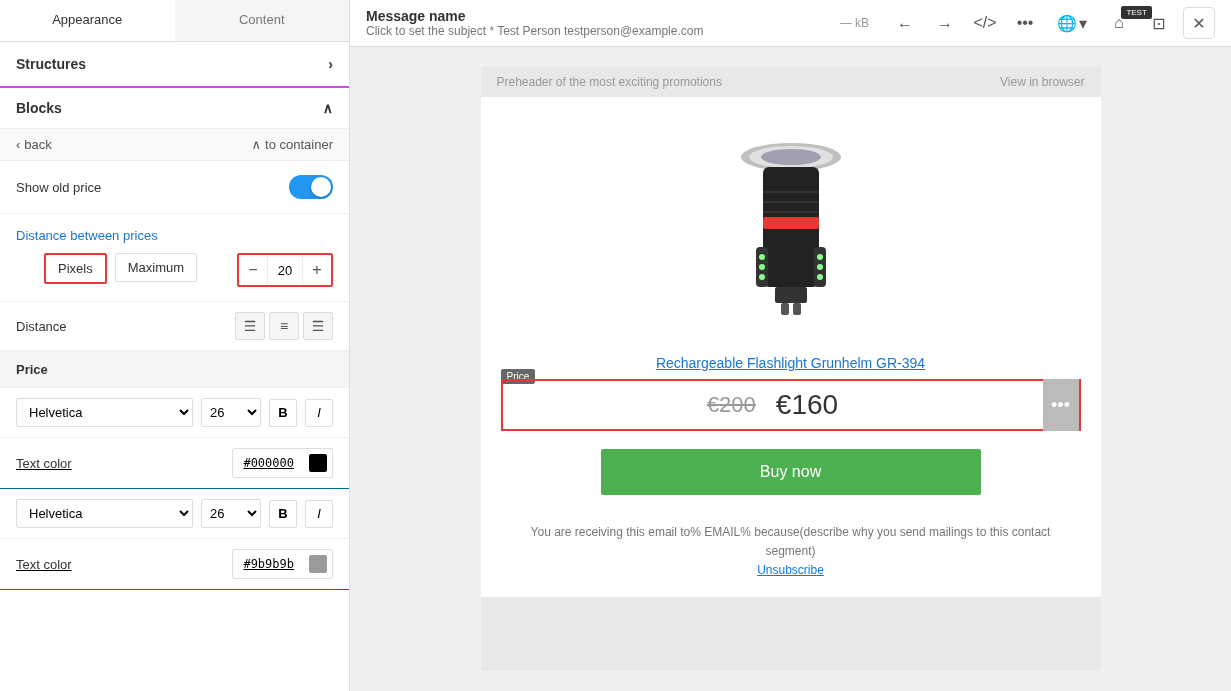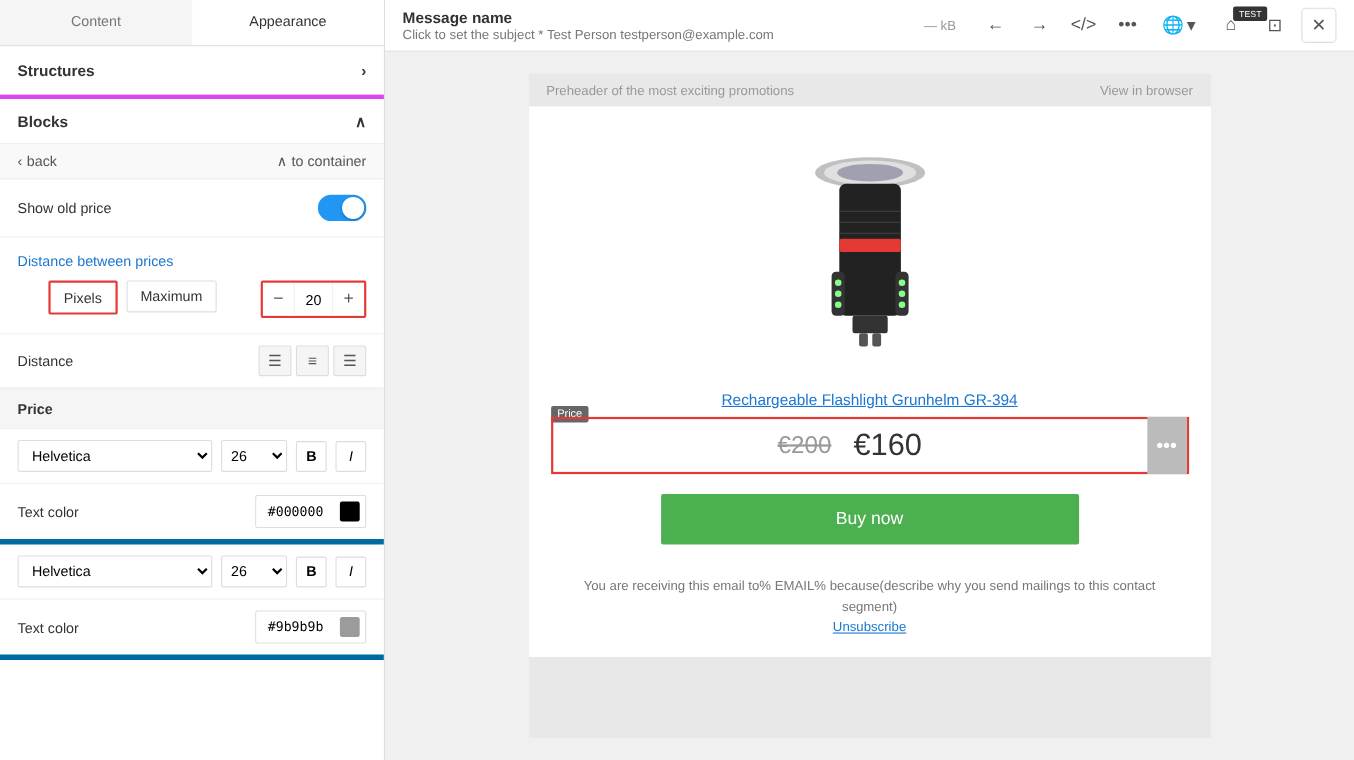--- a/index.html
+++ b/index.html
@@ -42,21 +42,21 @@
       background: #f5f5f5;
       color: #777;
     }
 
     
     .section-header {
       display: flex;
       align-items: center;
       justify-content: space-between;
       padding: 14px 16px;
-      border-bottom: 4px solid #d946ef;
+      border-bottom: 2px solid #d946ef;
       cursor: pointer;
       text-align: right;
     }
     .section-header span {
       font-weight: 600;
       font-size: 14px;
       color: #333;
     }
     .chevron-right {
       font-size: 16px;
@@ -286,21 +286,22 @@
       border-radius: 2px;
       display: flex;
       align-items: center;
       justify-content: center;
     }
     .color-row {
       display: flex;
       align-items: center;
       justify-content: space-between;
       padding: 10px 16px;
-      border-bottom: 5px solid #0369a1;
+      border-bottom: 1px solid #0369a1;
+      text-decoration: underline;
     }
     .color-label {
       font-size: 13px;
       color: #333;
     }
     .color-box {
       display: flex;
       align-items: center;
       border: 1px solid #ddd;
       border-radius: 2px;
@@ -543,22 +544,22 @@
       color: #1976D2;
       text-decoration: underline;
     }
   </style>
 </head>
 <body>
 
 <div class="left-panel">
 
   <div class="tabs">
+    <div class="tab active">Appearance</div>
     <div class="tab">Content</div>
-    <div class="tab active">Appearance</div>
   </div>
 
   <div class="section-header">
     <span>Structures</span>
     <span class="chevron-right">›</span>
   </div>
 
   <div class="blocks-section">
     <div class="blocks-header">
       <span>Blocks</span>

